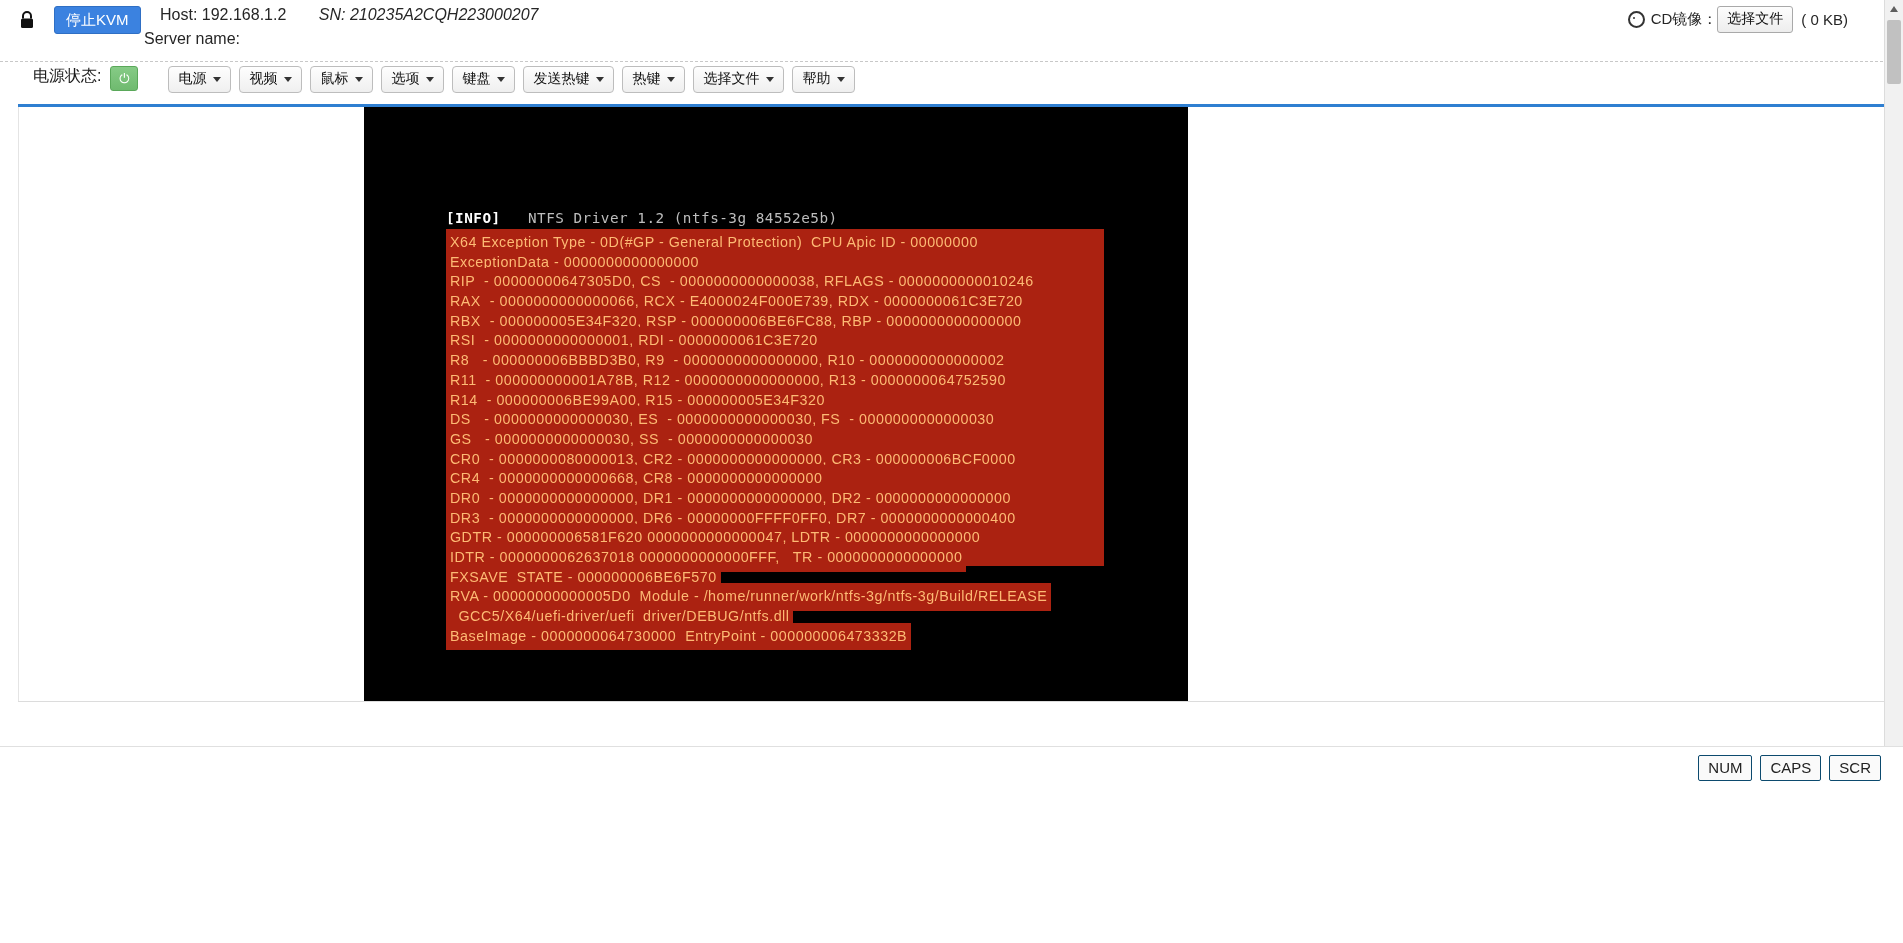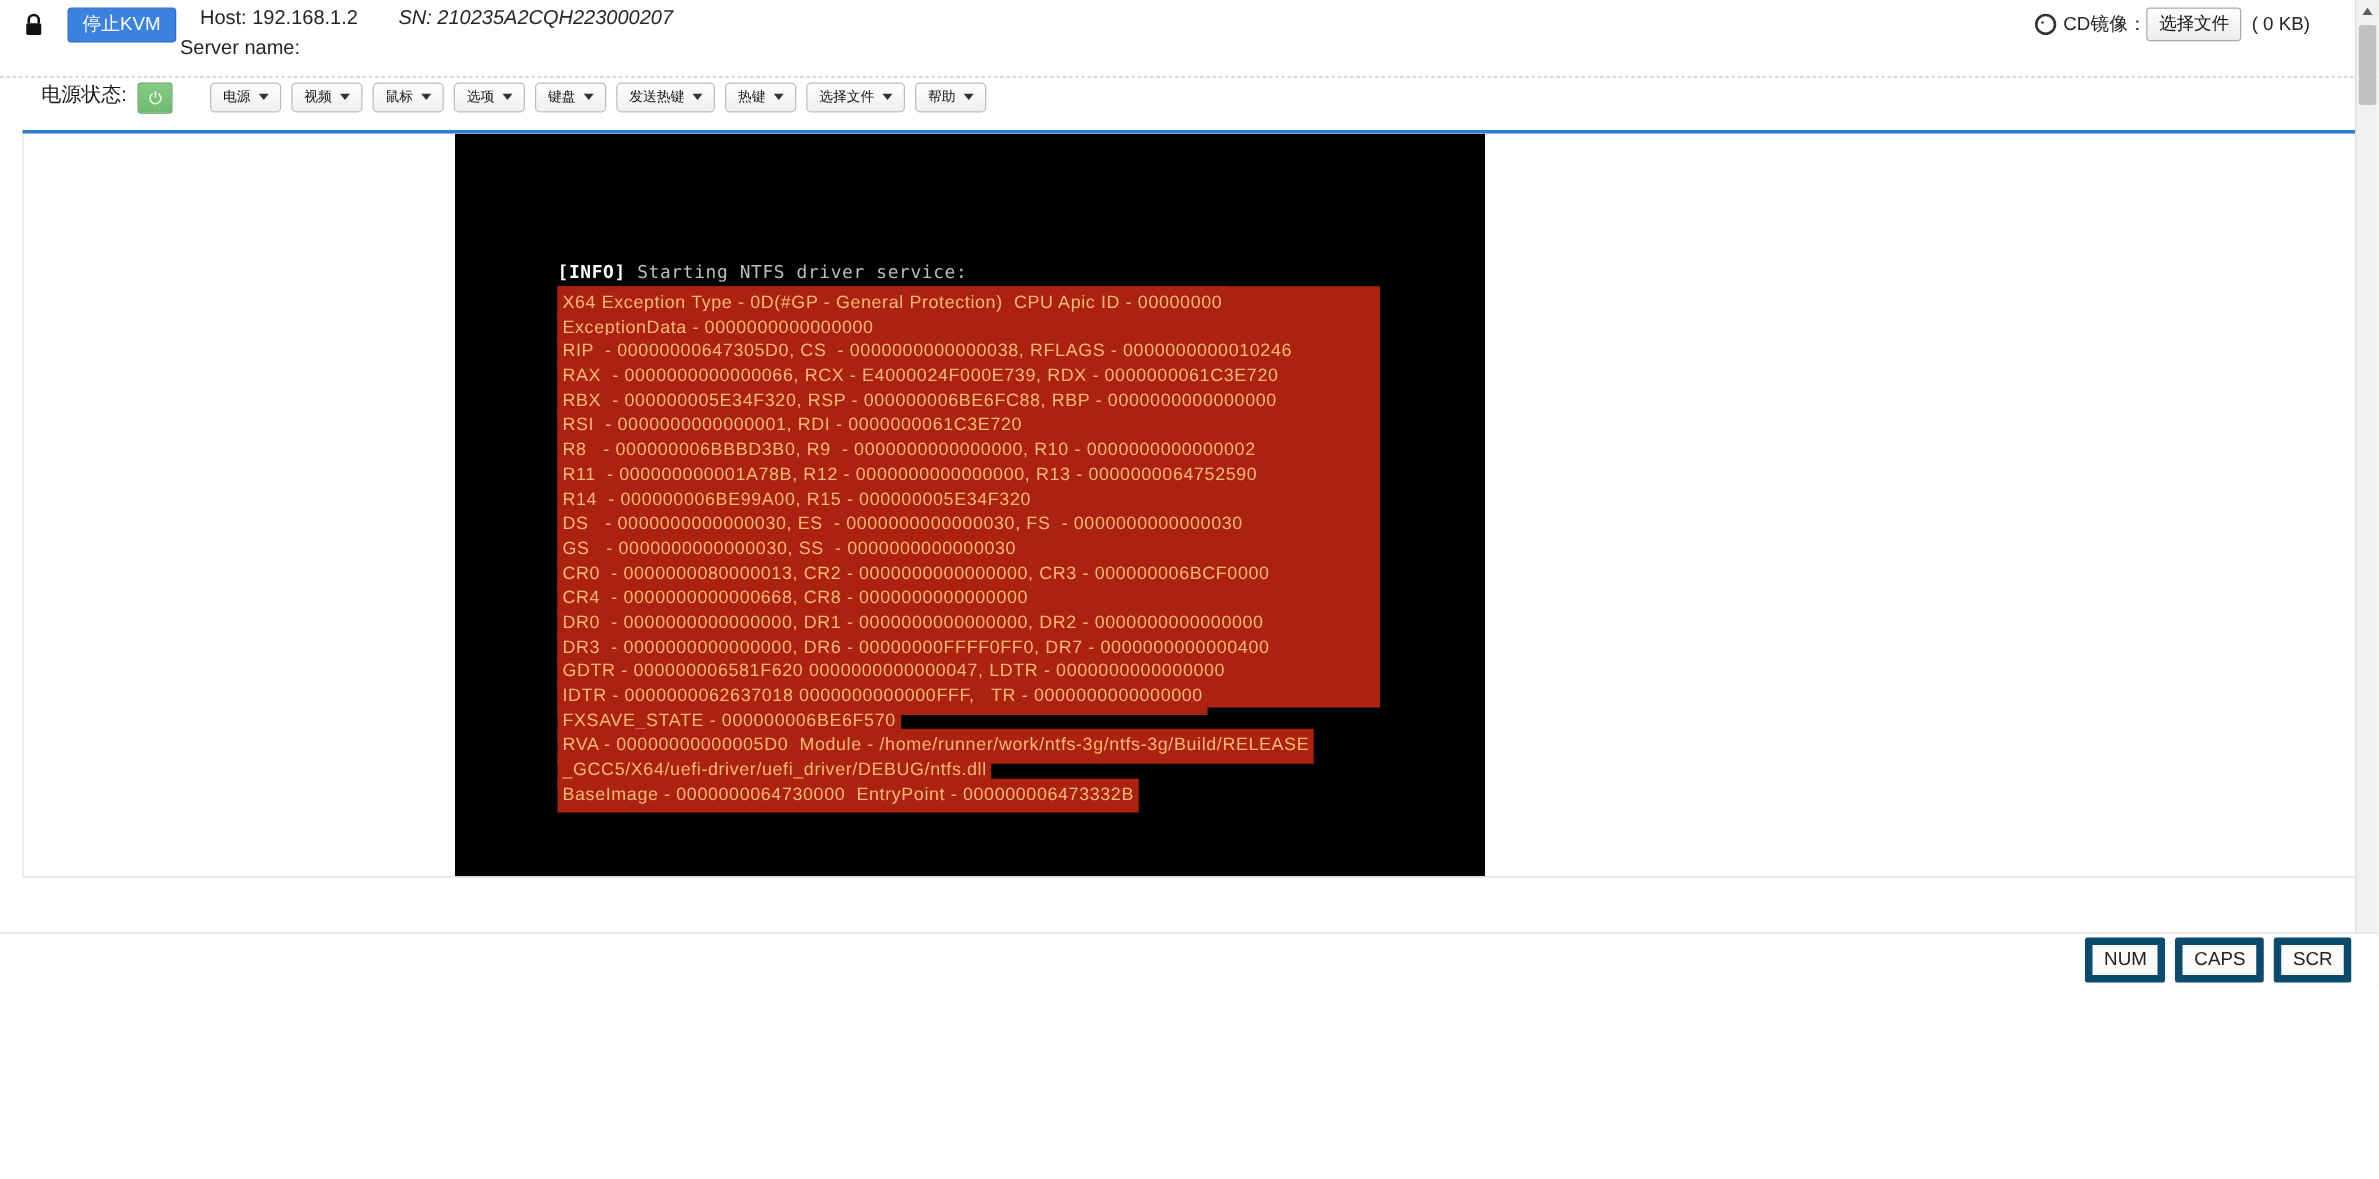--- a/index.html
+++ b/index.html
@@ -151,21 +151,21 @@
   }
   .power-glyph {
     color: #fff;
     font-size: 13px;
     line-height: 13px;
   }
   .menu-btn {
     background: linear-gradient(#fefefe, #efefef);
     border: 1px solid #bdbdbd;
     border-radius: 4px;
-    font-size: 11px;
+    font-size: 14px;
     color: #111;
     padding: 3px 9px 4px 9px;
     margin-right: 8px;
     white-space: nowrap;
     cursor: pointer;
     display: inline-flex;
     align-items: center;
     font-family: "Liberation Sans", sans-serif;
   }
   .caret {
@@ -302,21 +302,21 @@
     bottom: 0;
     height: 42px;
     background: #ffffff;
     border-top: 1px solid #e0e0e0;
     display: flex;
     align-items: center;
     justify-content: flex-end;
     padding-right: 22px;
   }
   .status-chip {
-    border: 6px solid #0c4a6e;
+    border: 1px solid #0c4a6e;
     background: #fafafa;
     font-size: 15px;
     color: #222;
     padding: 3px 9px 4px 9px;
     margin-left: 8px;
     border-radius: 2px;
     white-space: nowrap;
     cursor: default;
     font-family: "Liberation Sans", sans-serif;
   }
@@ -411,21 +411,20 @@
       <span class="caret"></span>
     </button>
   </div>
 
   <div class="blue-rule"></div>
 
   <div class="stage">
     <div class="screen">
 
       <div class="console-text">
-        <div class="line info"><b>[INFO]</b><span> Starting NTFS driver service:</span></div>
         <div class="line info"><b>[INFO]</b><span>   NTFS Driver 1.2 (ntfs-3g 84552e5b)</span></div>
       </div>
 
       <div class="err-pad"></div>
 
       <div class="errbox">
         <div class="err-stack">
           <div class="err-row"><span class="err-line">X64 Exception Type - 0D(#GP - General Protection)  CPU Apic ID - 00000000</span></div>
           <div class="err-row"><span class="err-line">ExceptionData - 0000000000000000</span></div>
           <div class="err-row"><span class="err-line">RIP  - 00000000647305D0, CS  - 0000000000000038, RFLAGS - 0000000000010246</span></div>

